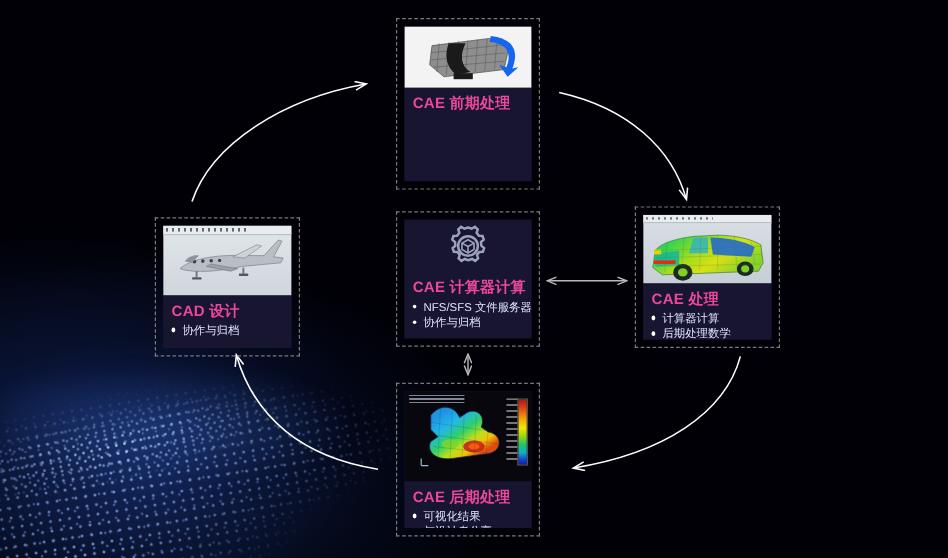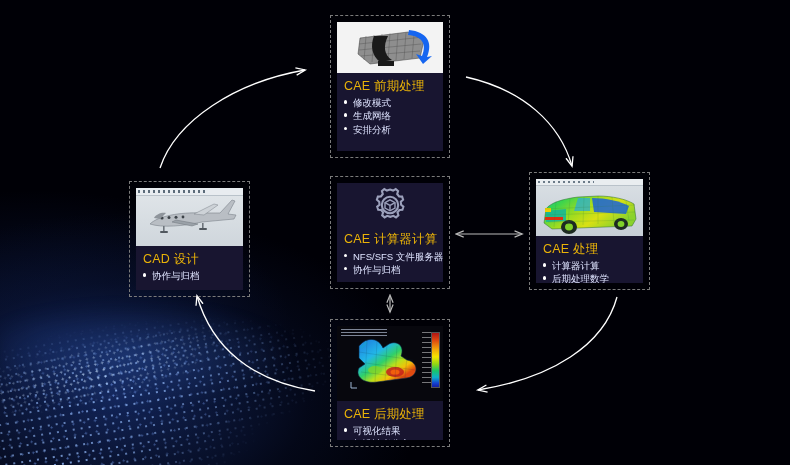--- a/index.html
+++ b/index.html
@@ -73,23 +73,23 @@
     position:relative;
     overflow:hidden;
     flex:0 0 auto;
   }
   .body{
     padding:5px 7px 6px 7px;
     background:#181530;
     flex:1 1 auto;
   }
   .title{
-    color:#eab308;
+    color:#ec4899;
     font-size:12.5px;
-    font-weight:normal;
+    font-weight:bold;
     letter-spacing:.2px;
     margin:1px 0 3px 0;
     line-height:1.15;
     white-space:nowrap;
   }
   .bullets{list-style:none;margin:0;padding:0;}
   .bullets li{
     color:#dfe4ff;
     font-size:9.5px;
     line-height:1.38;
@@ -202,25 +202,20 @@
           </g>
           <path d="M24,8 C20,18 22,28 30,34 L42,32 C34,27 33,18 38,8 Z" fill="#1a1a1a"></path>
           <rect x="28" y="33" width="16" height="5" fill="#1a1a1a"></rect>
         </svg>
         <svg class="pre-arrow" viewBox="0 0 34 40">
           <path d="M6,4 C24,6 30,16 24,31 L29,30 L20,38 L13,28 L19,30 C24,18 19,10 5,9 Z" fill="#1565f0"></path>
         </svg>
       </div>
       <div class="body">
         <div class="title">CAE 前期处理</div>
-        <ul class="bullets">
-          <li>修改模式</li>
-          <li>生成网络</li>
-          <li>安排分析</li>
-        </ul>
       </div>
     </div>
   </div>
 
   <div class="node" id="node-cad">
     <div class="card">
       <div class="thumb thumb-cad">
         <div class="cad-ui"></div>
         <svg width="109" height="58" viewBox="0 0 109 58" style="position:absolute;left:0;top:0;">
           <g>

